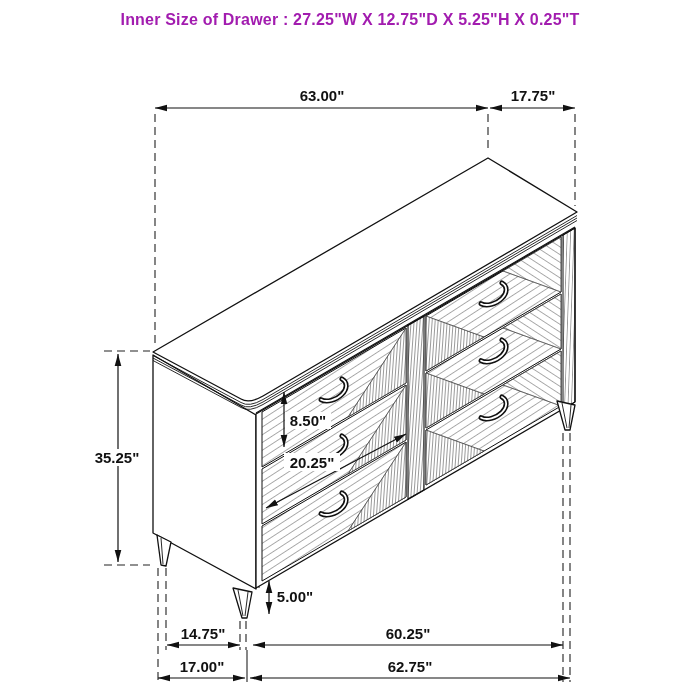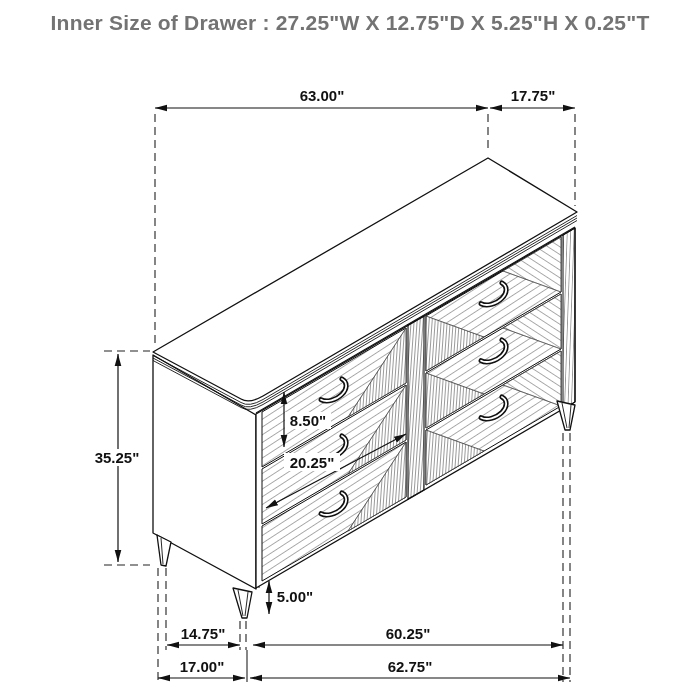--- a/index.html
+++ b/index.html
@@ -1,19 +1,19 @@
 <!DOCTYPE html>
 <html><head>
 <meta charset="utf-8">
 <style>
   html,body{margin:0;padding:0;background:#fff;}
   .stage{position:relative;width:700px;height:700px;background:#ffffff;overflow:hidden;
          font-family:"Liberation Sans",sans-serif;}
   .title{position:absolute;left:0;right:0;top:11px;text-align:center;
-         font-size:21px;font-weight:bold;color:#737373;letter-spacing:0.2px;}
+         font-size:16px;font-weight:bold;color:#a21caf;letter-spacing:0.2px;}
   svg{position:absolute;left:0;top:0;}
   svg text{font-family:"Liberation Sans",sans-serif;font-weight:bold;font-size:15px;fill:#111;}
   .outline{fill:#ffffff;stroke:#111;stroke-width:1.3;stroke-linejoin:round;}
   .thin{fill:none;stroke:#111;stroke-width:0.9;}
   .dim{stroke:#111;stroke-width:1.2;fill:none;}
   .ext{stroke:#222;stroke-width:1.1;fill:none;stroke-dasharray:8,5;}
   .drawer{stroke:#111;stroke-width:1;}
   .tri{stroke:#333;stroke-width:0.5;}
   .labelbg{fill:#ffffff;}
 </style>

